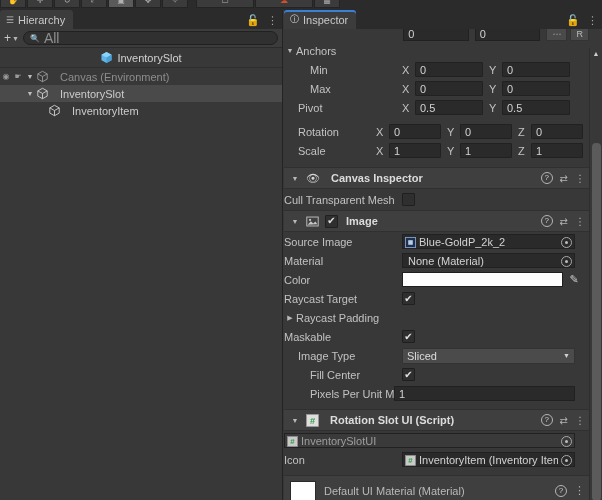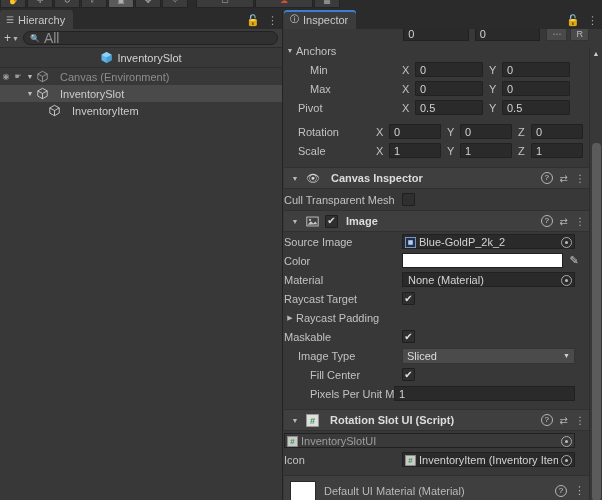--- a/index.html
+++ b/index.html
@@ -457,33 +457,33 @@
               </svg>
             </span>
             <span class="txt">Blue-GoldP_2k_2</span>
             <span class="obj-dot">
                 <i></i>
               </span>
           </span>
         </div>
 
         <div class="row">
-          <span class="lbl-col">Color</span>
-          <span class="colorfield"></span>
-          <span class="eyedrop">✎</span>
-        </div>
-
-        <div class="row">
           <span class="lbl-col">Material</span>
           <span class="objfield">
             <span class="txt" style="padding-left:3px;">None (Material)</span>
             <span class="obj-dot">
                 <i></i>
               </span>
           </span>
+        </div>
+
+        <div class="row">
+          <span class="lbl-col">Color</span>
+          <span class="colorfield"></span>
+          <span class="eyedrop">✎</span>
         </div>
 
         <div class="row">
           <span class="lbl-col">Raycast Target</span>
           <span class="chk">✔</span>
         </div>
 
         <div class="row">
           <span class="fold">▶</span>
           <span class="lbl-col" style="width:auto;">Raycast Padding</span>

